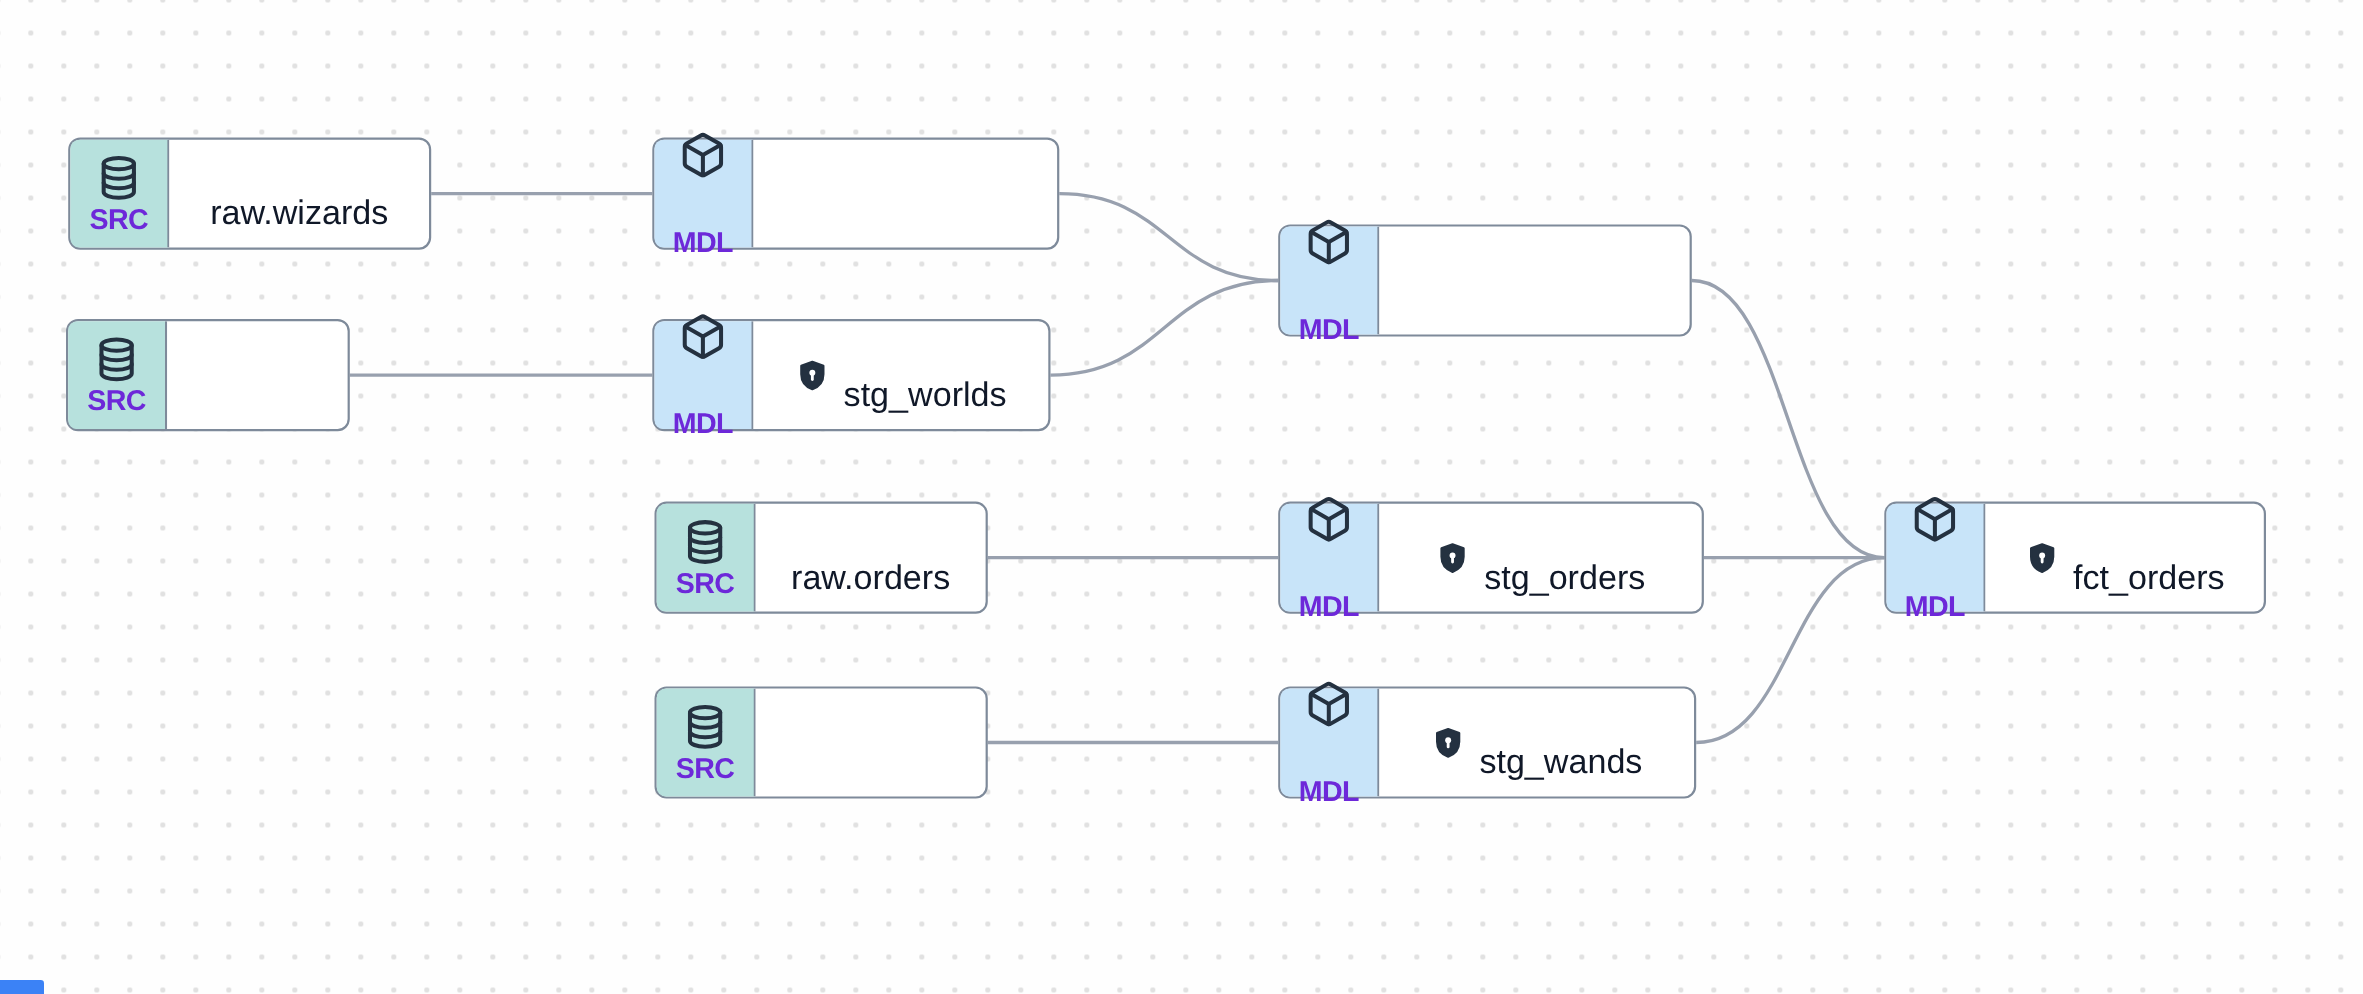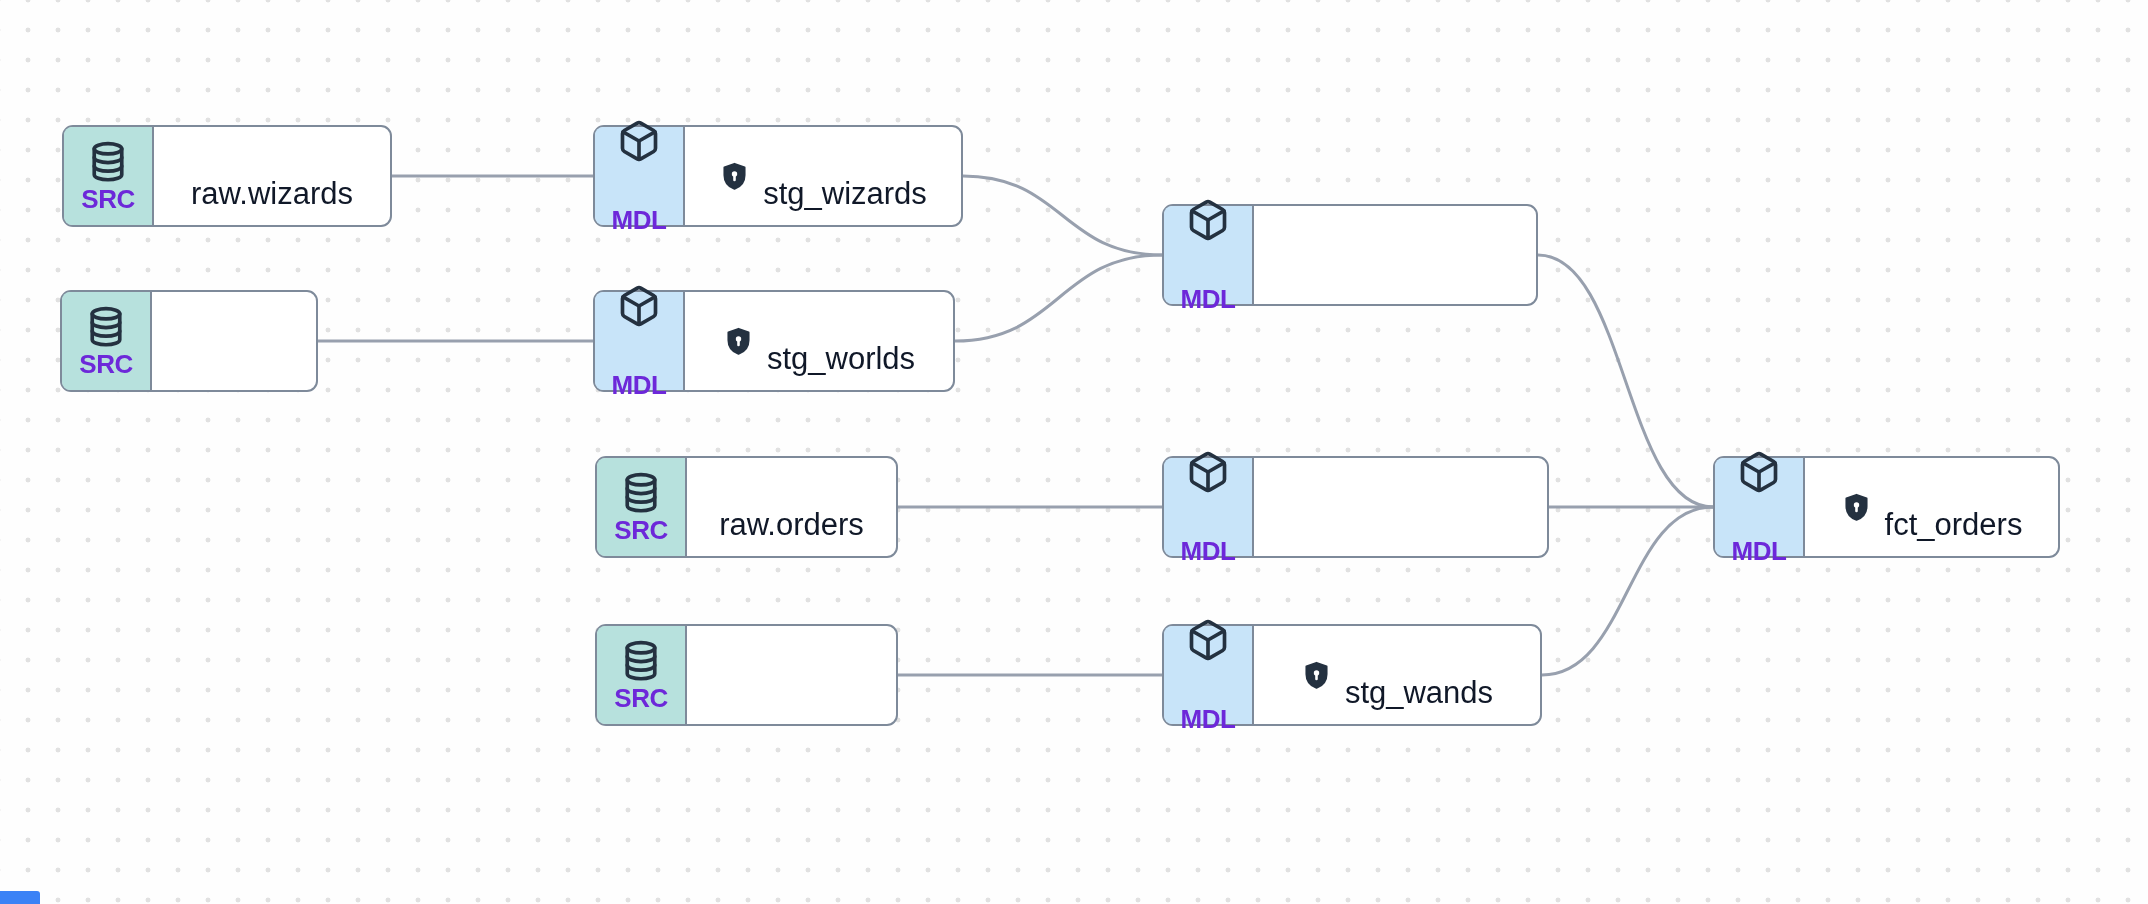--- a/index.html
+++ b/index.html
@@ -127,30 +127,20 @@
     <div class="badge">
       <span class="icon">
         <svg width="44" height="44" viewBox="0 0 24 24" fill="none" stroke="#243140" stroke-width="2" stroke-linecap="round" stroke-linejoin="round">
             <path d="M21 8a2 2 0 0 0-1-1.73l-7-4a2 2 0 0 0-2 0l-7 4A2 2 0 0 0 3 8v8a2 2 0 0 0 1 1.73l7 4a2 2 0 0 0 2 0l7-4A2 2 0 0 0 21 16Z"></path>
             <path d="m3.3 7 8.7 5 8.7-5"></path>
             <path d="M12 22V12"></path>
           </svg>
       </span>
       <span class="badge-label">MDL</span>
     </div>
-    <div class="body">
-      <span class="shield">
-        <svg width="31" height="33" viewBox="0 0 24 24">
-            <path fill="#243140" stroke="#243140" stroke-width="1.5" stroke-linejoin="round" d="M12 2.2 19.8 5v6c0 5.2-3.2 8.9-7.8 10.6C7.4 19.9 4.2 16.2 4.2 11V5Z"></path>
-            <circle cx="12" cy="10" r="2.1" fill="#ffffff"></circle>
-            <path d="M12 11.5v3.2" stroke="#ffffff" stroke-width="2" stroke-linecap="round"></path>
-          </svg>
-      </span>
-      <span class="label">stg_wizards</span>
-    </div>
   </div>
 
   <div class="node source" style="left:60px; top:290px; width:258px;">
     <div class="badge">
       <span class="icon">
         <svg width="44" height="44" viewBox="0 0 24 24" fill="none" stroke="#243140" stroke-width="2" stroke-linecap="round" stroke-linejoin="round">
             <ellipse cx="12" cy="4.8" rx="7.5" ry="2.8"></ellipse>
             <path d="M4.5 4.8v4.7c0 1.55 3.36 2.8 7.5 2.8s7.5-1.25 7.5-2.8V4.8"></path>
             <path d="M4.5 9.5v4.7c0 1.55 3.36 2.8 7.5 2.8s7.5-1.25 7.5-2.8V9.5"></path>
             <path d="M4.5 14.2v4.7c0 1.55 3.36 2.8 7.5 2.8s7.5-1.25 7.5-2.8v-4.7"></path>
@@ -217,20 +207,30 @@
     <div class="badge">
       <span class="icon">
         <svg width="44" height="44" viewBox="0 0 24 24" fill="none" stroke="#243140" stroke-width="2" stroke-linecap="round" stroke-linejoin="round">
             <path d="M21 8a2 2 0 0 0-1-1.73l-7-4a2 2 0 0 0-2 0l-7 4A2 2 0 0 0 3 8v8a2 2 0 0 0 1 1.73l7 4a2 2 0 0 0 2 0l7-4A2 2 0 0 0 21 16Z"></path>
             <path d="m3.3 7 8.7 5 8.7-5"></path>
             <path d="M12 22V12"></path>
           </svg>
       </span>
       <span class="badge-label">MDL</span>
     </div>
+    <div class="body">
+      <span class="shield">
+        <svg width="31" height="33" viewBox="0 0 24 24">
+            <path fill="#243140" stroke="#243140" stroke-width="1.5" stroke-linejoin="round" d="M12 2.2 19.8 5v6c0 5.2-3.2 8.9-7.8 10.6C7.4 19.9 4.2 16.2 4.2 11V5Z"></path>
+            <circle cx="12" cy="10" r="2.1" fill="#ffffff"></circle>
+            <path d="M12 11.5v3.2" stroke="#ffffff" stroke-width="2" stroke-linecap="round"></path>
+          </svg>
+      </span>
+      <span class="label">stg_orders</span>
+    </div>
   </div>
 
   <div class="node source" style="left:595px; top:624px; width:303px;">
     <div class="badge">
       <span class="icon">
         <svg width="44" height="44" viewBox="0 0 24 24" fill="none" stroke="#243140" stroke-width="2" stroke-linecap="round" stroke-linejoin="round">
             <ellipse cx="12" cy="4.8" rx="7.5" ry="2.8"></ellipse>
             <path d="M4.5 4.8v4.7c0 1.55 3.36 2.8 7.5 2.8s7.5-1.25 7.5-2.8V4.8"></path>
             <path d="M4.5 9.5v4.7c0 1.55 3.36 2.8 7.5 2.8s7.5-1.25 7.5-2.8V9.5"></path>
             <path d="M4.5 14.2v4.7c0 1.55 3.36 2.8 7.5 2.8s7.5-1.25 7.5-2.8v-4.7"></path>

